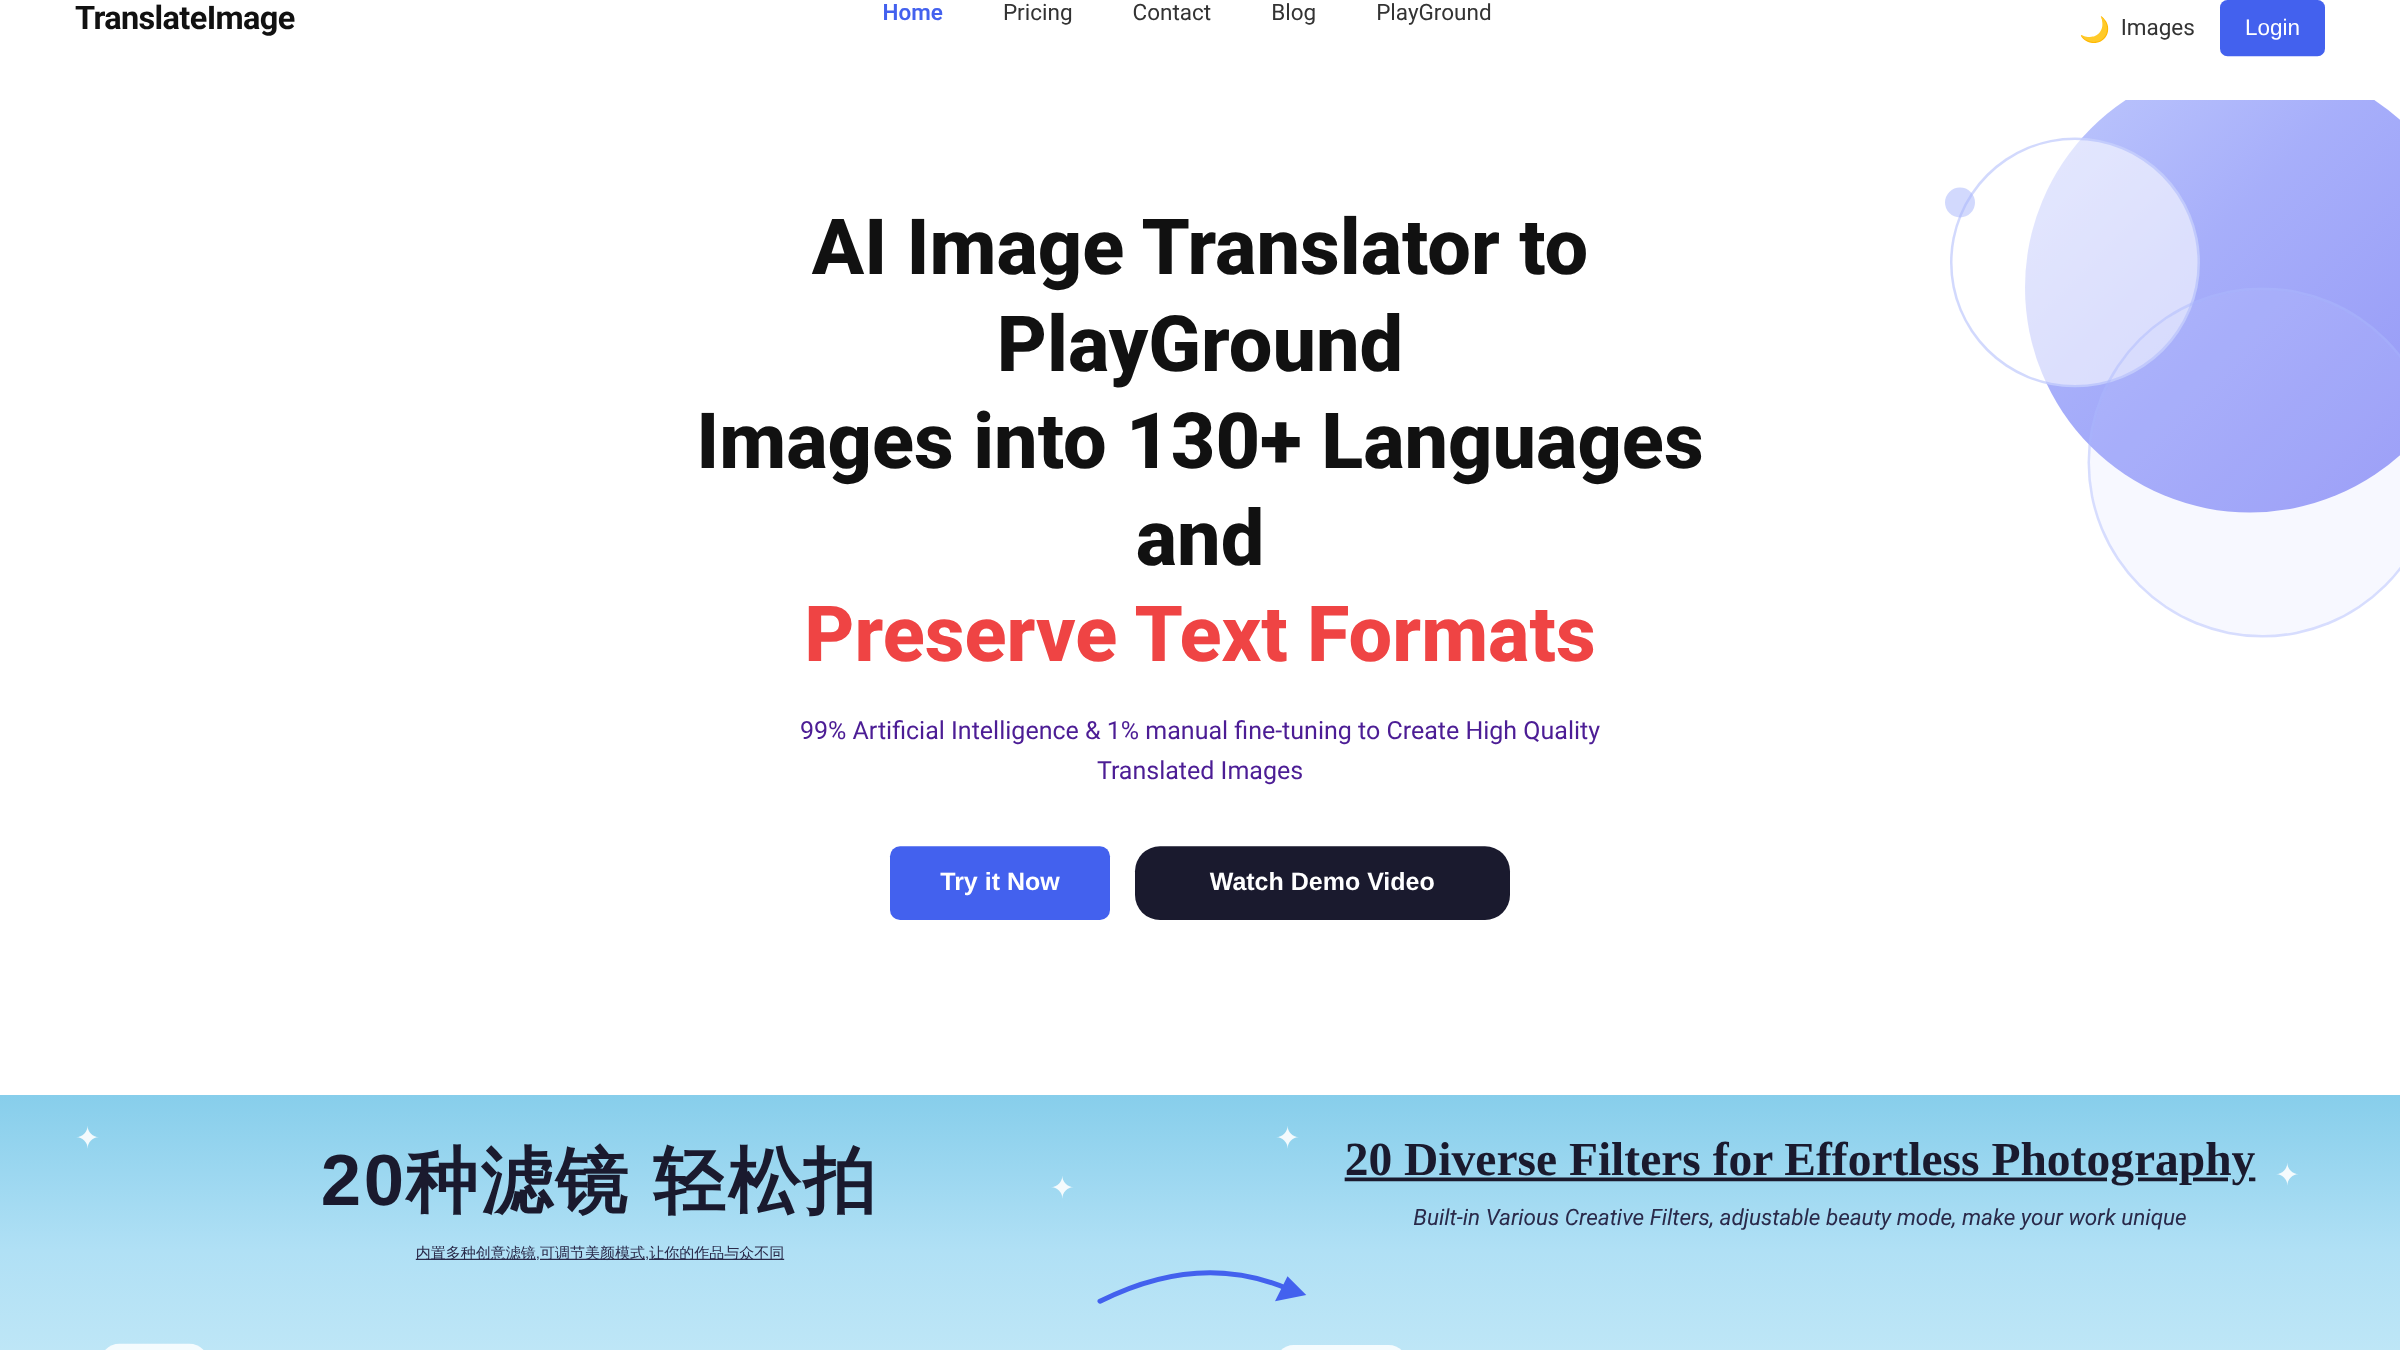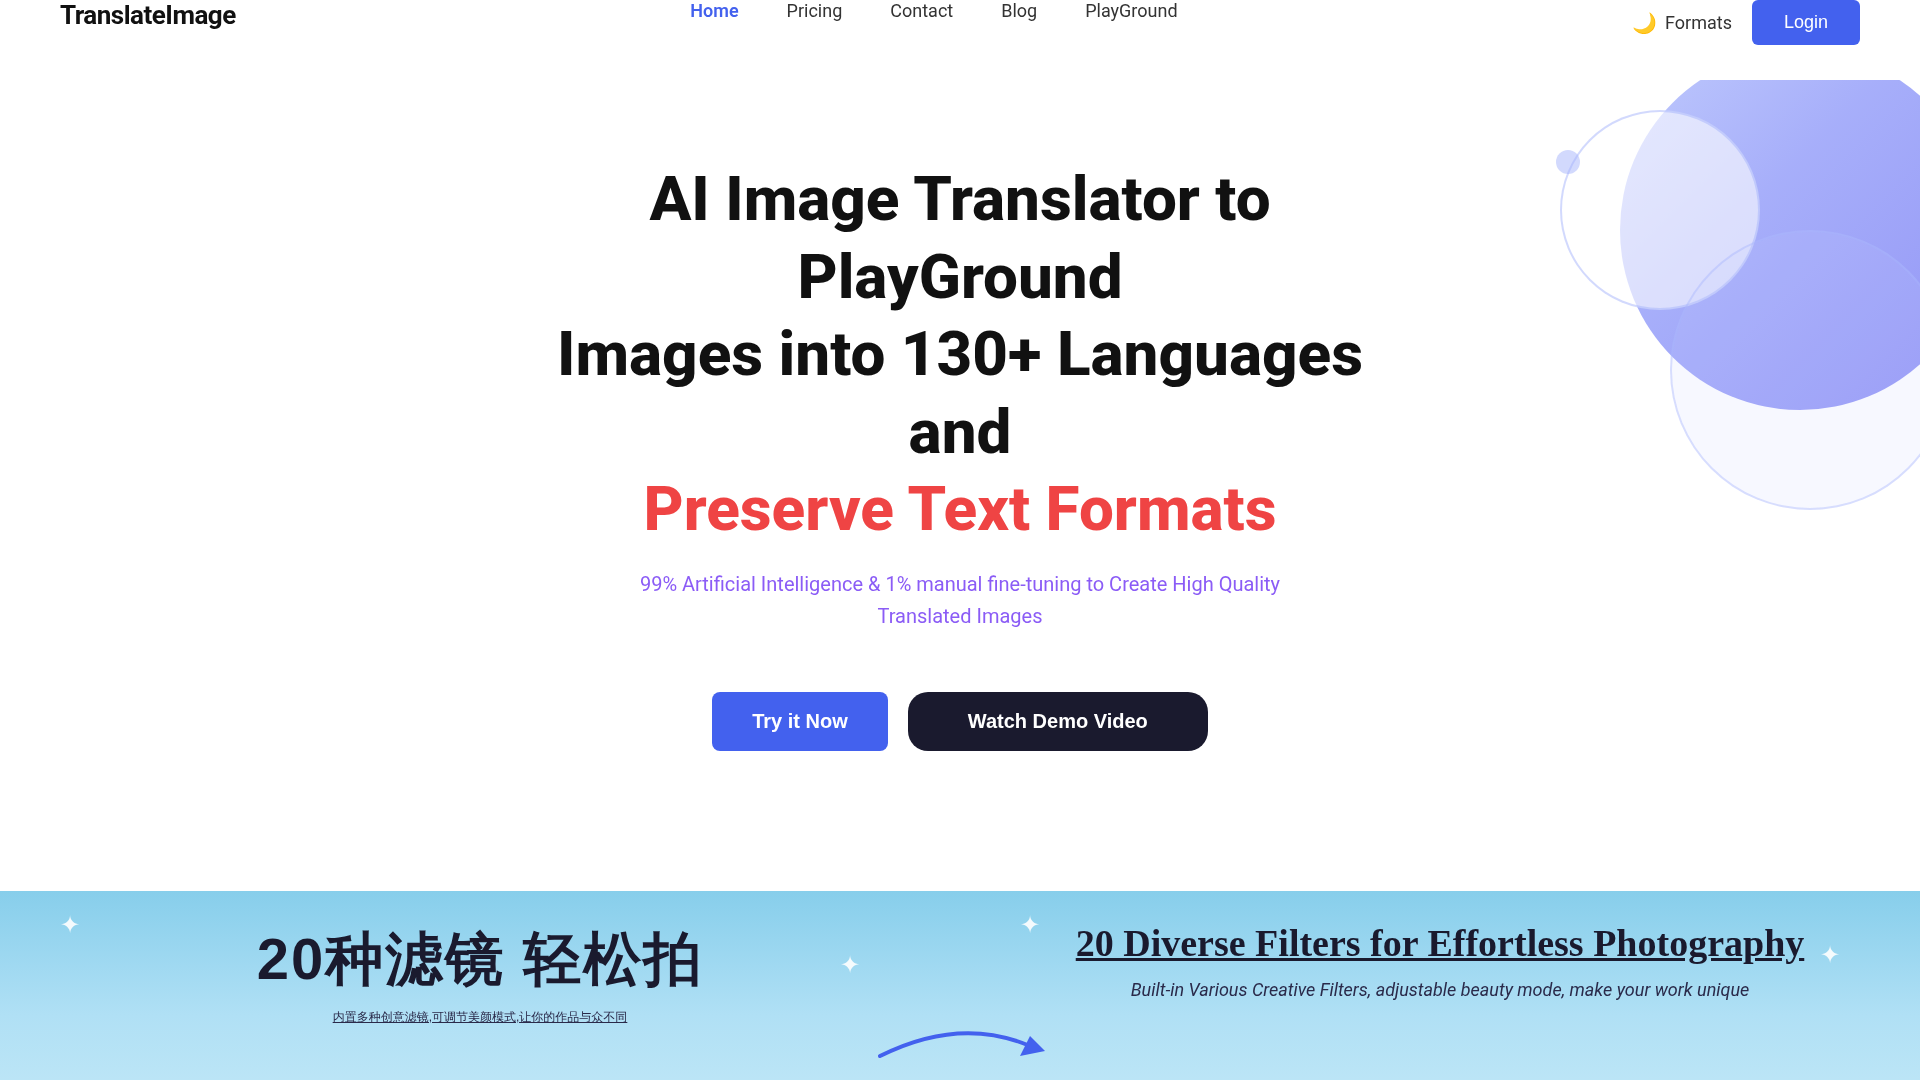--- a/index.html
+++ b/index.html
@@ -72,21 +72,21 @@
 
     .moon-icon {
       font-size: 20px;
       color: #555;
     }
 
     .login-btn {
       background: #4361ee;
       color: #fff;
       border: none;
-      padding: 12px 32px;
+      padding: 12px 20px;
       font-size: 18px;
       font-weight: 500;
       border-radius: 6px;
       cursor: pointer;
     }
 
     
     .hero {
       position: relative;
       text-align: center;
@@ -154,23 +154,23 @@
       max-width: 900px;
       margin: 0 auto 20px;
     }
 
     .hero h1 .highlight {
       color: #ef4444;
     }
 
     .hero-subtitle {
       font-size: 20px;
-      color: #8b5cf6;
+      color: #4c1d95;
       max-width: 700px;
-      margin: 0 auto 60px;
+      margin: 0 auto 45px;
       line-height: 1.6;
     }
 
     .hero-buttons {
       display: flex;
       align-items: flex-end;
       justify-content: center;
       gap: 20px;
       margin-bottom: 80px;
     }
@@ -331,21 +331,21 @@
       <a href="#">Blog</a>
     </li>
     <li>
       <a href="#">PlayGround</a>
     </li>
   </ul>
 
   <div class="navbar-right">
     <div class="lang-toggle">
       <span class="moon-icon">🌙</span>
-      <span>Formats</span>
+      <span>Images</span>
     </div>
     <button class="login-btn">Login</button>
   </div>
 </nav>
 
 <section class="hero">
 
   <div class="hero-decoration">
     <div class="circle-large"></div>
     <div class="circle-medium"></div>

